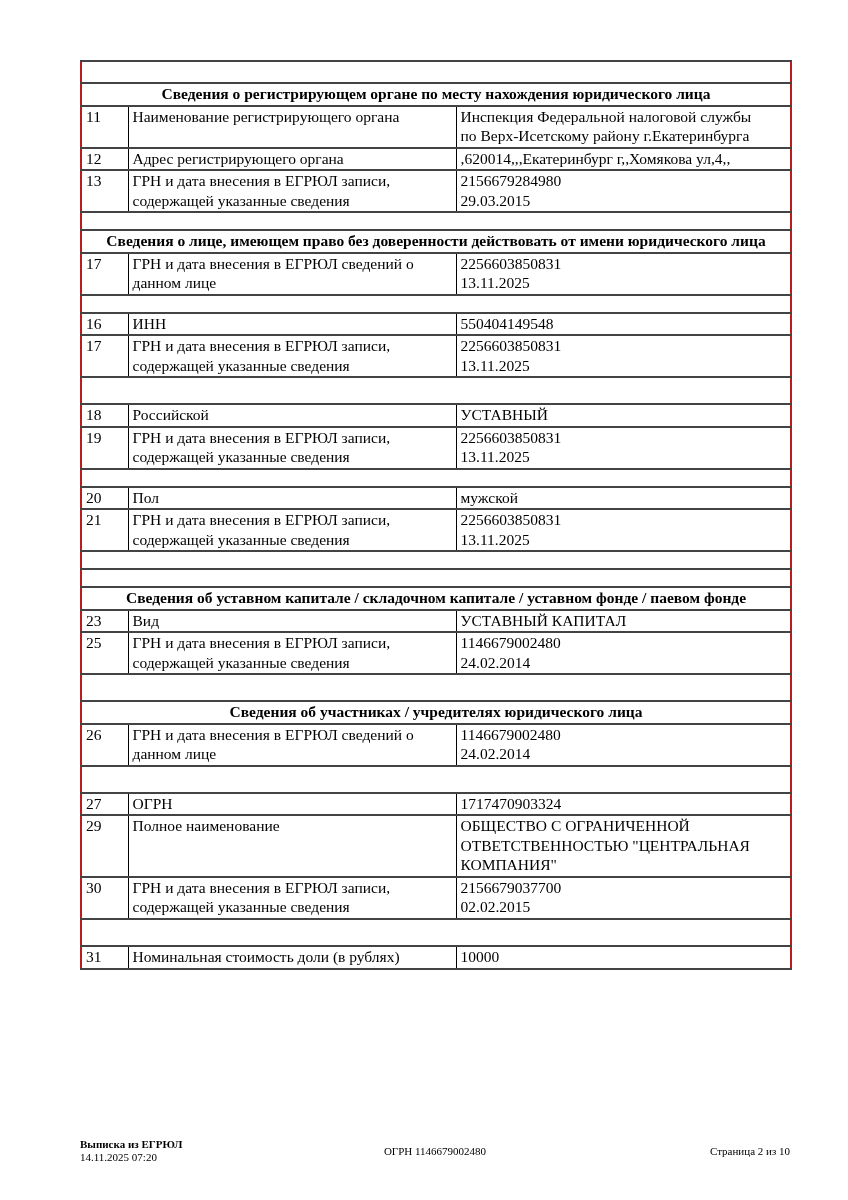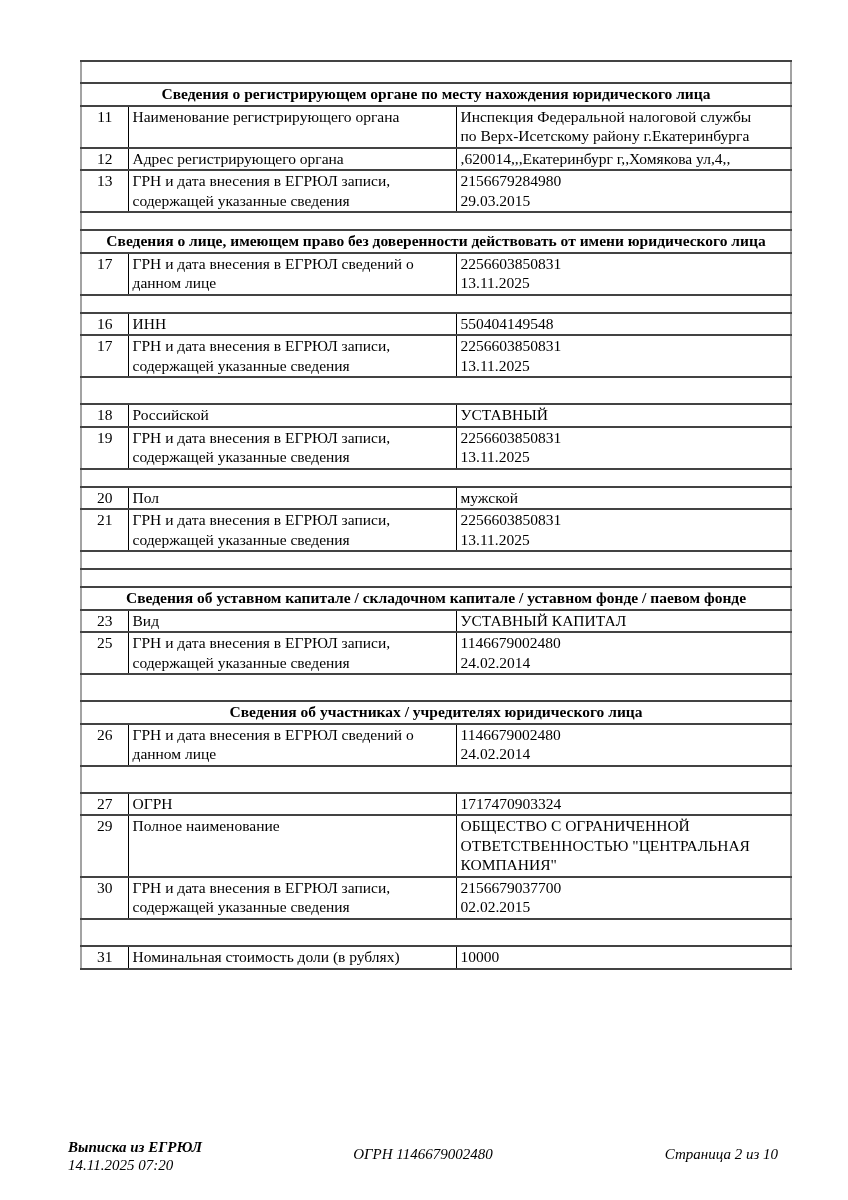--- a/index.html
+++ b/index.html
@@ -5,39 +5,39 @@
   html,body{margin:0;padding:0;}
   body{
     width:848px;height:1200px;background:#ffffff;position:relative;
     font-family:"Liberation Serif","DejaVu Serif",serif;color:#000;
     overflow:hidden;
   }
   .page{position:absolute;inset:0;}
   table.egrul{
     position:absolute;left:80px;top:60px;width:710px;
     border-collapse:collapse;table-layout:fixed;
-    border:2px solid #a3a3a3;
+    border:2px solid #b91c1c;
     font-size:15.5px;line-height:1.26;
   }
   table.egrul td{
     border-left:1px solid #000;border-right:1px solid #000;
     border-top:2px solid #434343;border-bottom:2px solid #434343;
     padding:0 4px 1px 4px;vertical-align:top;
     white-space:pre-line;overflow:hidden;
   }
-  td.num{text-align:center;padding-left:1px;padding-right:1px;}
+  td.num{padding-left:1px;padding-right:1px;}
   td.sec{
     font-weight:bold;text-align:center;padding:2px 6px 3px 6px;
   }
   tr.top-empty td{height:19px;}
   tr.sp td{height:15px;}
   tr.sp-lg td{height:24px;}
   .footer{
-    position:absolute;left:68px;top:1138px;width:710px;height:30px;
-    font-size:15px;line-height:1.22;font-style:italic;
+    position:absolute;left:80px;top:1138px;width:710px;height:30px;
+    font-size:11px;line-height:1.22;
   }
   .footer .f-left{position:absolute;left:0;top:0;}
   .footer .f-left .b{font-weight:bold;}
   .footer .f-center{position:absolute;left:50%;transform:translateX(-50%);top:7px;white-space:nowrap;}
   .footer .f-right{position:absolute;right:0;top:7px;white-space:nowrap;}
 </style>
 </head>
 <body>
 
 <div class="page">

